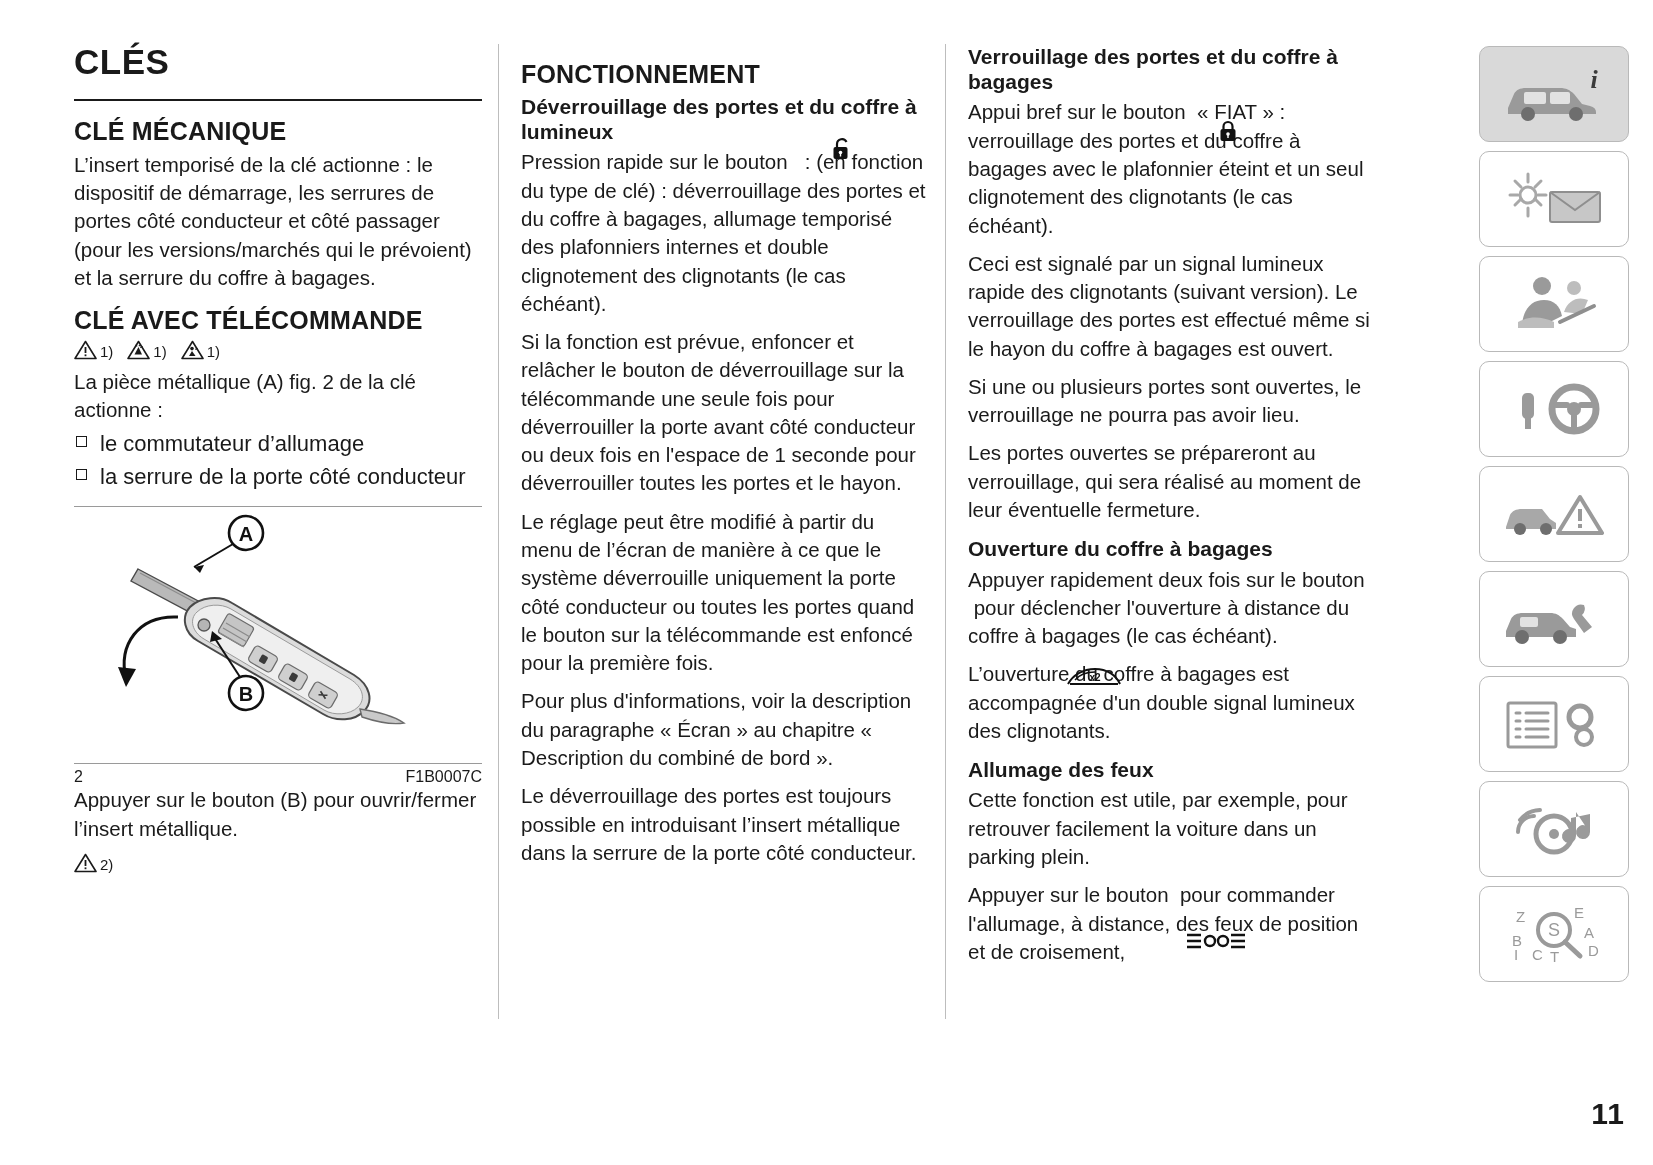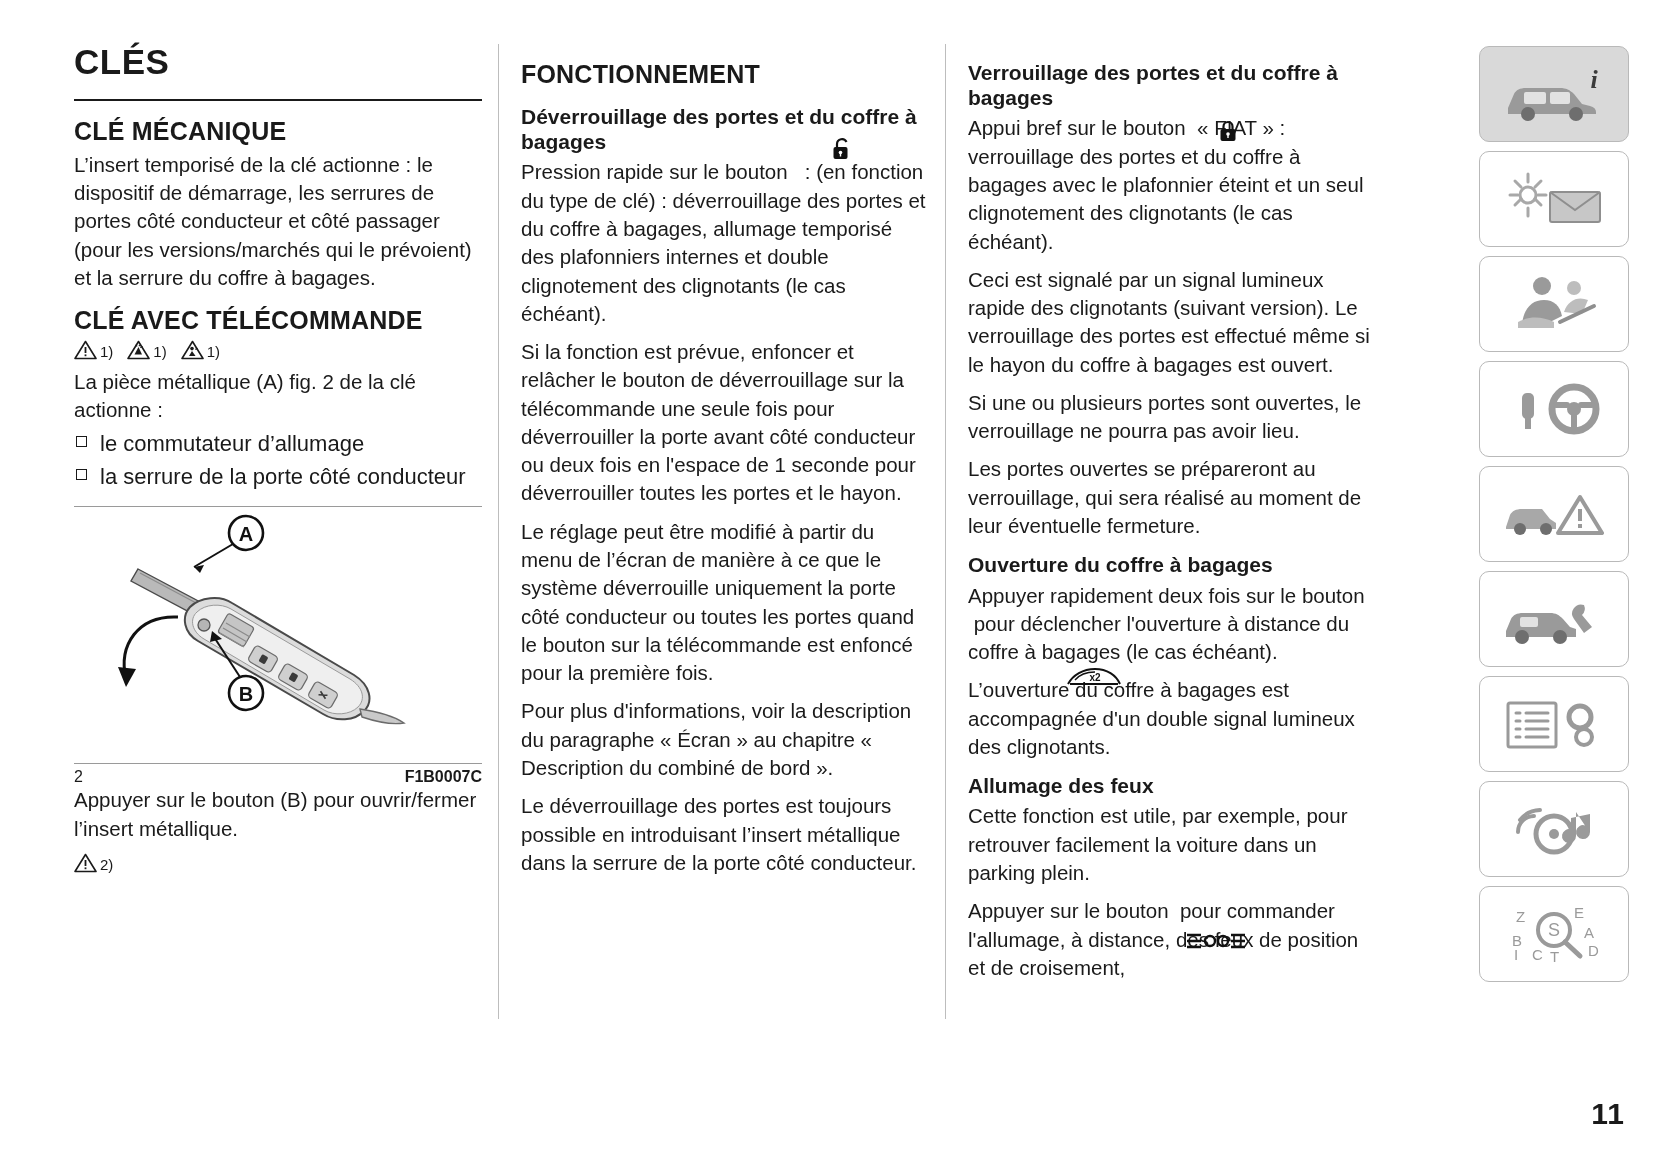--- a/index.html
+++ b/index.html
@@ -58,21 +58,21 @@
     line-height: 1.12;
     letter-spacing: 0.2px;
   }
   h2.sect.first { margin-top: 16px; }
   h3.sub {
     font-size: 21px;
     font-weight: bold;
     margin: 12px 0 4px 0;
     line-height: 1.2;
   }
-  h3.sub.first { margin-top: 16px; }
+  h3.sub.first { margin-top: 0; }
 
   p.body {
     font-size: 20.5px;
     line-height: 1.38;
     margin: 0 0 10px 0;
     text-align: left;
   }
   p.body.tight { margin-bottom: 4px; }
 
   .bullet-line {
@@ -117,21 +117,21 @@
     position: relative;
   }
   .fig-caption {
     border-top: 1px solid #9a9a9a;
     display: flex;
     justify-content: space-between;
     font-size: 16px;
     padding-top: 4px;
   }
   .fig-caption .num { font-weight: normal; }
-  .fig-caption .code { font-weight: bold; }
+  .fig-caption .code { font-weight: normal; }
   .fig-after { margin-top: 16px; }
 
   
   .rail {
     position: absolute;
     right: 24px;
     top: 46px;
     width: 150px;
   }
   .tab {
@@ -284,21 +284,21 @@
               <rect x="10.6" y="14.4" width="1.8" height="1.8" fill="#1a1a1a"></rect>
             </svg>
         </span>
         <span class="num">2)</span>
       </span>
     </div>
   </div>
 
   <div class="col col-2">
     <h2 class="sect first">FONCTIONNEMENT</h2>
-    <h3 class="sub first">Déverrouillage des portes et du coffre à bagages</h3>
+    <h3 class="sub first">Déverrouillage des portes et du coffre à lumineux</h3>
 
     <p class="body">
       <span>Pression rapide sur le bouton &nbsp; : (en fonction du type de clé) : déverrouillage des portes et du coffre à bagages, allumage temporisé des plafonniers internes et double clignotement des clignotants (le cas échéant).</span>
     </p>
     <p class="body">Si la fonction est prévue, enfoncer et relâcher le bouton de déverrouillage sur la télécommande une seule fois pour déverrouiller la porte avant côté conducteur ou deux fois en l'espace de 1 seconde pour déverrouiller toutes les portes et le hayon.</p>
     <p class="body">Le réglage peut être modifié à partir du menu de l’écran de manière à ce que le système déverrouille uniquement la porte côté conducteur ou toutes les portes quand le bouton sur la télécommande est enfoncé pour la première fois.</p>
     <p class="body">Pour plus d'informations, voir la description du paragraphe « Écran » au chapitre « Description du combiné de bord ».</p>
     <p class="body">Le déverrouillage des portes est toujours possible en introduisant l’insert métallique dans la serrure de la porte côté conducteur.</p>
 
     <div style="position:absolute; left:311px; top:93px;">

